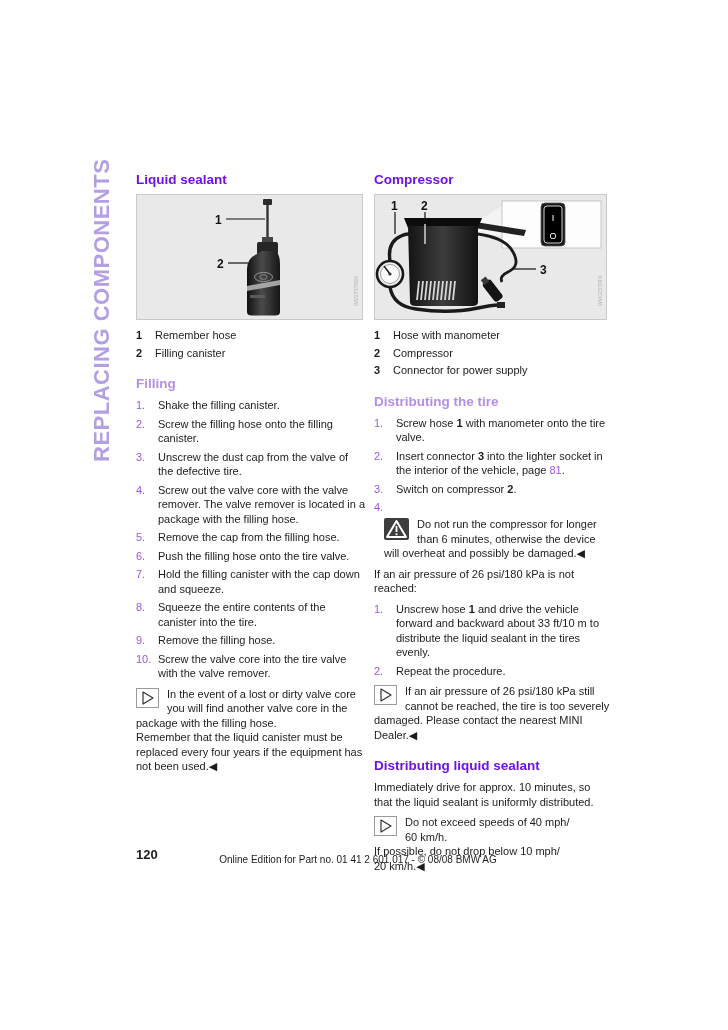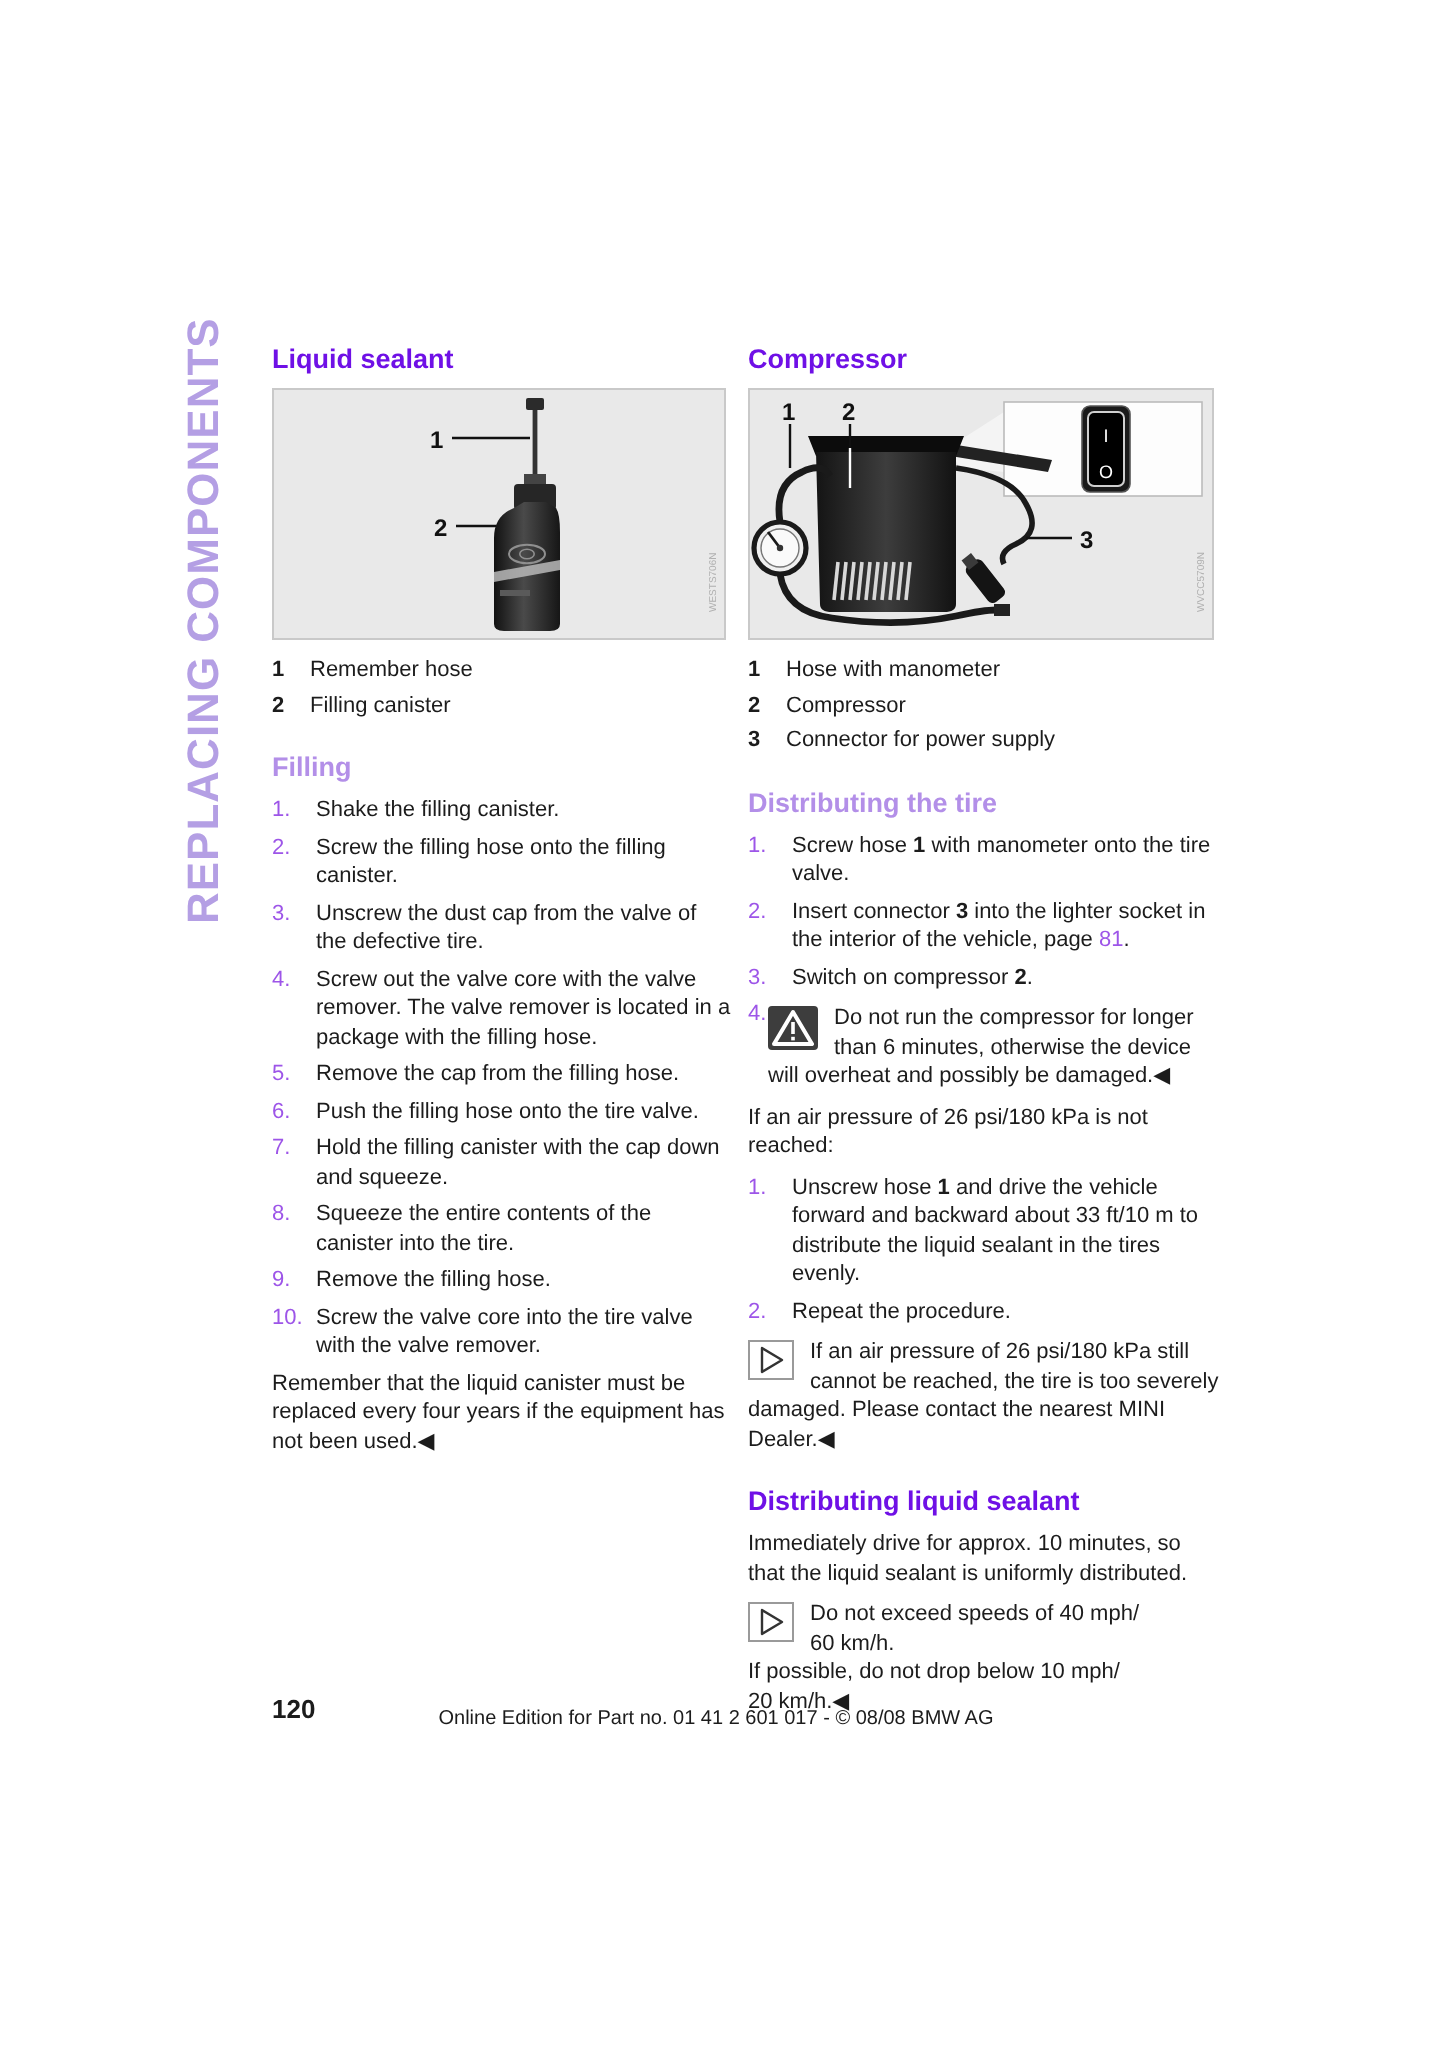--- a/index.html
+++ b/index.html
@@ -43,21 +43,21 @@
   .para { margin-top:3px; }
   .plink { color:#9d55e8; }
   
   .note-block { margin-top:6px; font-size:11px; line-height:14.5px; overflow:visible; }
   .note-icon {
     float:left; width:23px; height:20px; margin-right:8px; margin-top:1px;
   }
   .warn-icon {
     float:left; width:25px; height:22px; margin-right:8px; margin-top:1px;
   }
-  .warn-wrap { margin-top:6px; margin-bottom:6px; margin-left:10px; }
+  .warn-wrap { margin-top:21px; margin-bottom:6px; margin-left:10px; }
   
   .page-number { position:absolute; left:136px; top:847px; font-size:13px; font-weight:bold; }
   .edition-line { position:absolute; left:0; right:12px; top:854px; text-align:center; font-size:10px; color:#1c1c1c; }
   b { font-weight:bold; color:#1c1c1c; }
 </style>
 </head>
 <body>
 
 <div class="sidebar-label">REPLACING COMPONENTS</div>
 
@@ -163,20 +163,27 @@
         <span>Remove the filling hose.</span>
       </div>
 
       <div class="step">
         <span class="num">10.</span>
         <span>Screw the valve core into the tire valve with the valve remover.</span>
       </div>
 
   </div>
 
+  <div class="note-block">
+    <svg class="note-icon" viewBox="0 0 23 20">
+      <rect x="0.5" y="0.5" width="22" height="19" fill="#ffffff" stroke="#9a9a9a"></rect>
+      <polygon points="7,4 17,10 7,16" fill="#ffffff" stroke="#333333" stroke-width="1.2" stroke-linejoin="round"></polygon>
+    </svg>
+    <span>In the event of a lost or dirty valve core you will find another valve core in the package with the filling hose.</span>
+  </div>
   <div class="body-text">Remember that the liquid canister must be replaced every four years if the equipment has not been used.◀</div>
 </div>
 
 <div class="col col-right">
   <div class="section-heading">Compressor</div>
 
   <svg class="figure-box" width="233" height="126" viewBox="0 0 233 126">
     <defs>
       <linearGradient id="compGrad" x1="0" y1="0" x2="1" y2="0">
         <stop offset="0" stop-color="#141414"></stop>

